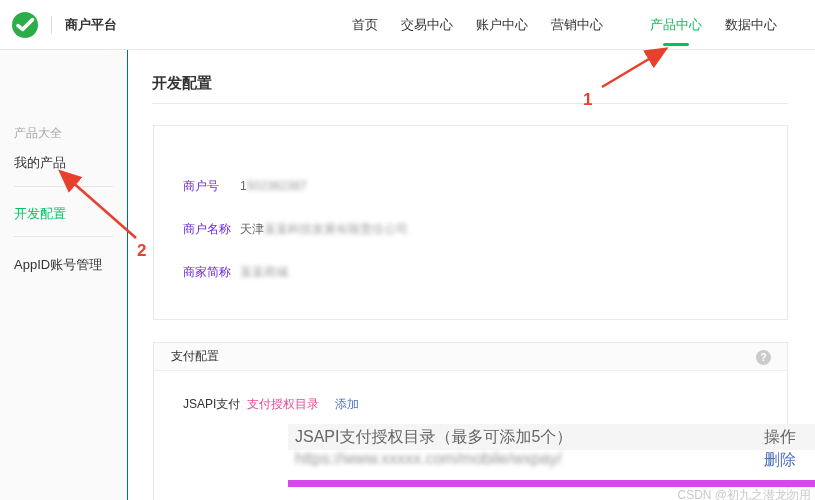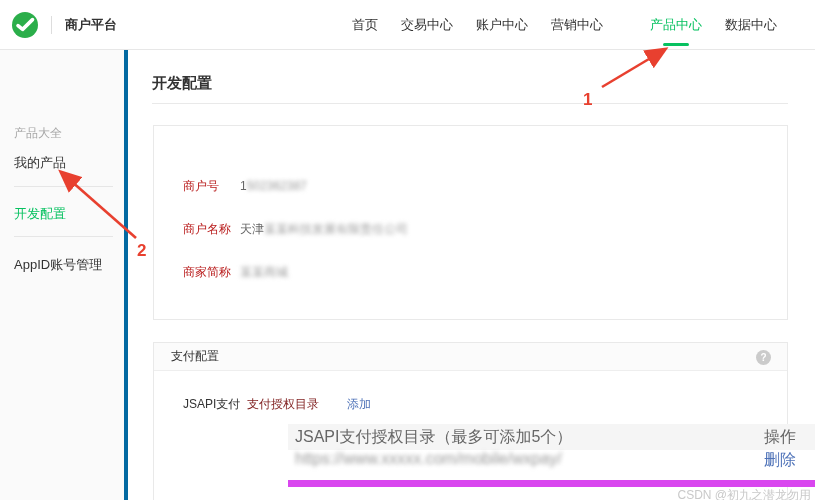--- a/index.html
+++ b/index.html
@@ -26,21 +26,21 @@
   .nav-item { color:#333; cursor:pointer; position:relative; white-space:nowrap; }
   .nav-item.active { color:#07c160;margin-left:24px; }
   .nav-item.active::after {
     content:""; position:absolute; left:50%; transform:translateX(-50%);
     bottom:-12px; width:26px; height:3px; background:#07c160; border-radius:2px;
   }
 
   
   .sidebar {
     position:absolute; top:50px; left:0; width:128px; height:450px;
-    background:#fafafa; border-right:4px solid #0369a1;
+    background:#fafafa; border-right:1px solid #0369a1;
   }
   .side-sec  { position:absolute; left:14px; top:75px; font-size:12px; color:#a6a6a6; }
   .side-item { position:absolute; left:14px; font-size:13px; color:#333; cursor:pointer; white-space:nowrap; }
   #side-my    { top:104px; }
   #side-dev   { top:155px; color:#07c160; }
   #side-appid { top:206px; }
   .side-div  { position:absolute; left:14px; width:99px; border-top:1px solid #e6e6e6; }
   #sdiv1 { top:136px; } #sdiv2 { top:186px; }
 
   
@@ -57,27 +57,27 @@
     font-size:12px; color:#333; position:relative;
   }
   .help-icon {
     position:absolute; right:16px; top:7px; width:15px; height:15px;
     border-radius:50%; background:#cbcbcb; color:#fff; font-size:10px;
     line-height:15px; text-align:center; font-weight:bold; cursor:pointer;
   }
 
   .field-row { position:absolute; left:29px; font-size:12px; display:flex; align-items:baseline; }
   #frow-0 { top:52px; } #frow-1 { top:95px; } #frow-2 { top:138px; }
-  .field-label { width:57px; color:#b91c1c; flex:none; }
+  .field-label { width:57px; color:#6d28d9; flex:none; }
   .field-value { color:#666; white-space:nowrap; }
   .redacted { filter:blur(2.3px); color:#9a9a9a; user-select:none; }
 
   .jsapi-row { position:absolute; top:53px; left:29px; font-size:12px; display:flex; align-items:baseline; white-space:nowrap;justify-content:center; }
   .jsapi-label { width:64px; flex:none; color:#333; }
-  .dir-label   { color:#7f1d1d; margin-right:28px; }
+  .dir-label   { color:#ec4899; margin-right:16px; }
   .link { color:#4e72b8; cursor:pointer; }
 
   .pay-table { position:absolute; left:90px; top:81px; width:534px; font-size:16px;margin-left:44px; }
   .pt-header {
     height:26px; background:#f5f5f5; color:#666;
     display:flex; align-items:center; justify-content:space-between;
     padding:0 26px 0 7px;
   }
   .pt-row {
     height:37px; display:flex; align-items:flex-start; justify-content:space-between;

